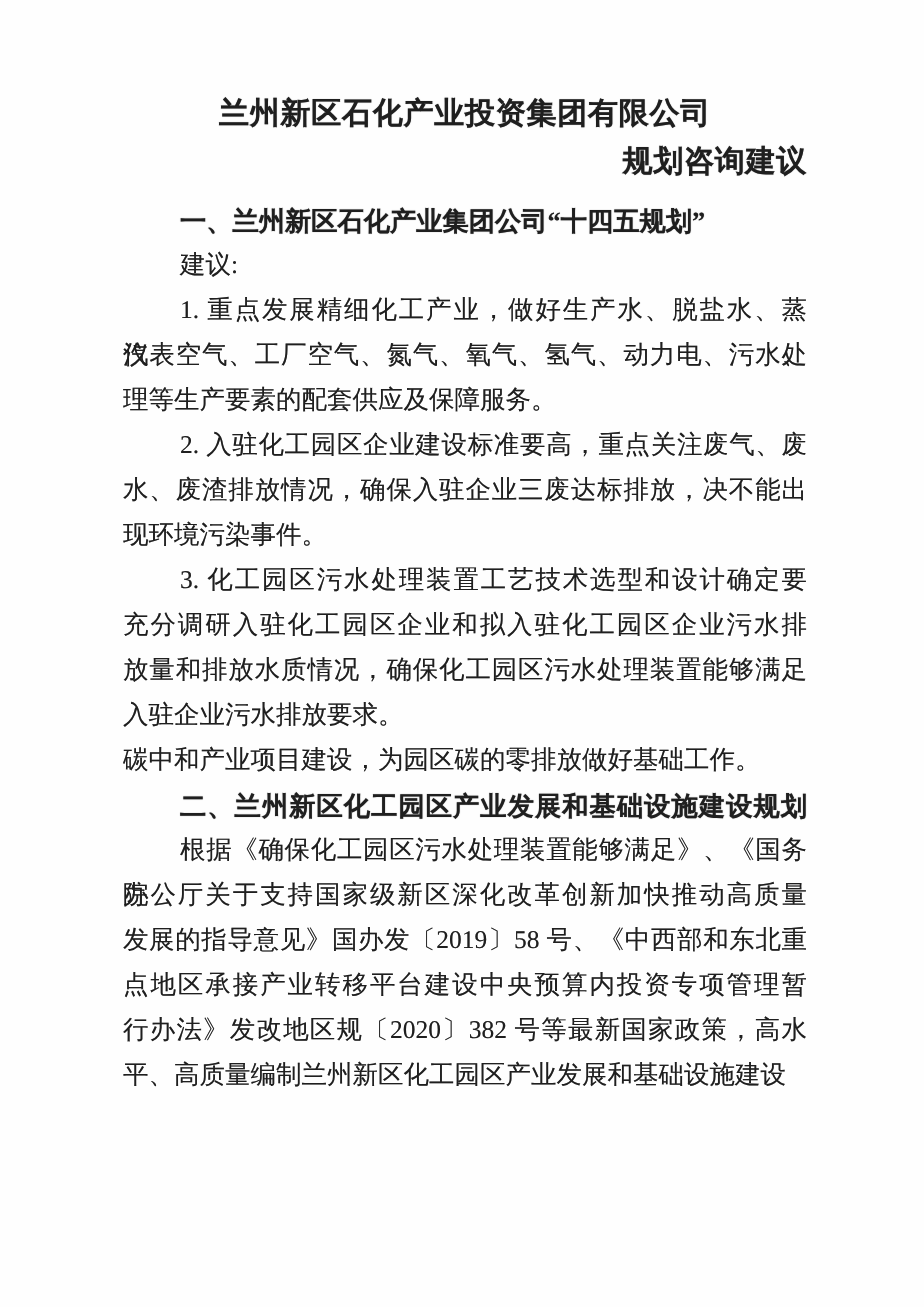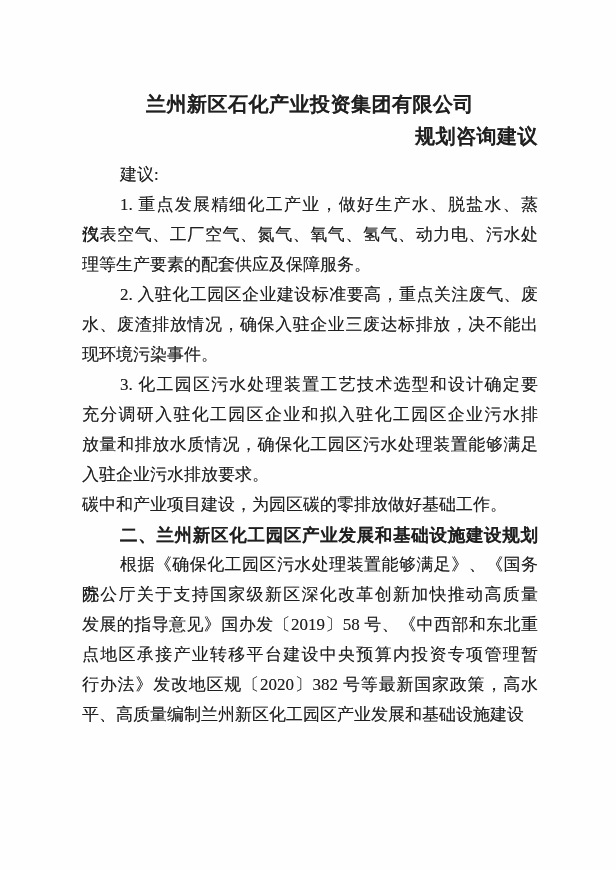--- a/index.html
+++ b/index.html
@@ -13,21 +13,21 @@
     height: 871px;
     margin: 0 auto;
     background: #fefefe;
     overflow: hidden;
     font-family: "Liberation Serif", "DejaVu Serif", serif;
     color: #1f1f1f;
   }
   .content {
     position: absolute;
     left: 82px;
-    top: 88px;
+    top: 60px;
     width: 456px;
   }
   .doc-title {
     font-size: 20px;
     line-height: 32px;
     font-weight: bold;
     text-align: center;
     letter-spacing: 0.5px;
     text-shadow: 0 0 0.5px rgba(20,20,20,0.55);
   }
@@ -65,20 +65,21 @@
   }
 </style>
 </head>
 <body>
 
 <div class="page">
   <div class="content">
     <div class="doc-title">兰州新区石化产业投资集团有限公司</div>
     <div class="doc-subtitle">规划咨询建议</div>
     <div class="lines" id="lines">
+        <div class="line bold indent">一、兰州新区石化产业集团公司“十四五规划”</div>
         <div class="line indent">建议:</div>
         <div class="line indent justify">1. 重点发展精细化工产业，做好生产水、脱盐水、蒸汽、</div>
         <div class="line justify">仪表空气、工厂空气、氮气、氧气、氢气、动力电、污水处</div>
         <div class="line">理等生产要素的配套供应及保障服务。</div>
         <div class="line indent justify">2. 入驻化工园区企业建设标准要高，重点关注废气、废</div>
         <div class="line justify">水、废渣排放情况，确保入驻企业三废达标排放，决不能出</div>
         <div class="line">现环境污染事件。</div>
         <div class="line indent justify">3. 化工园区污水处理装置工艺技术选型和设计确定要</div>
         <div class="line justify">充分调研入驻化工园区企业和拟入驻化工园区企业污水排</div>
         <div class="line justify">放量和排放水质情况，确保化工园区污水处理装置能够满足</div>

